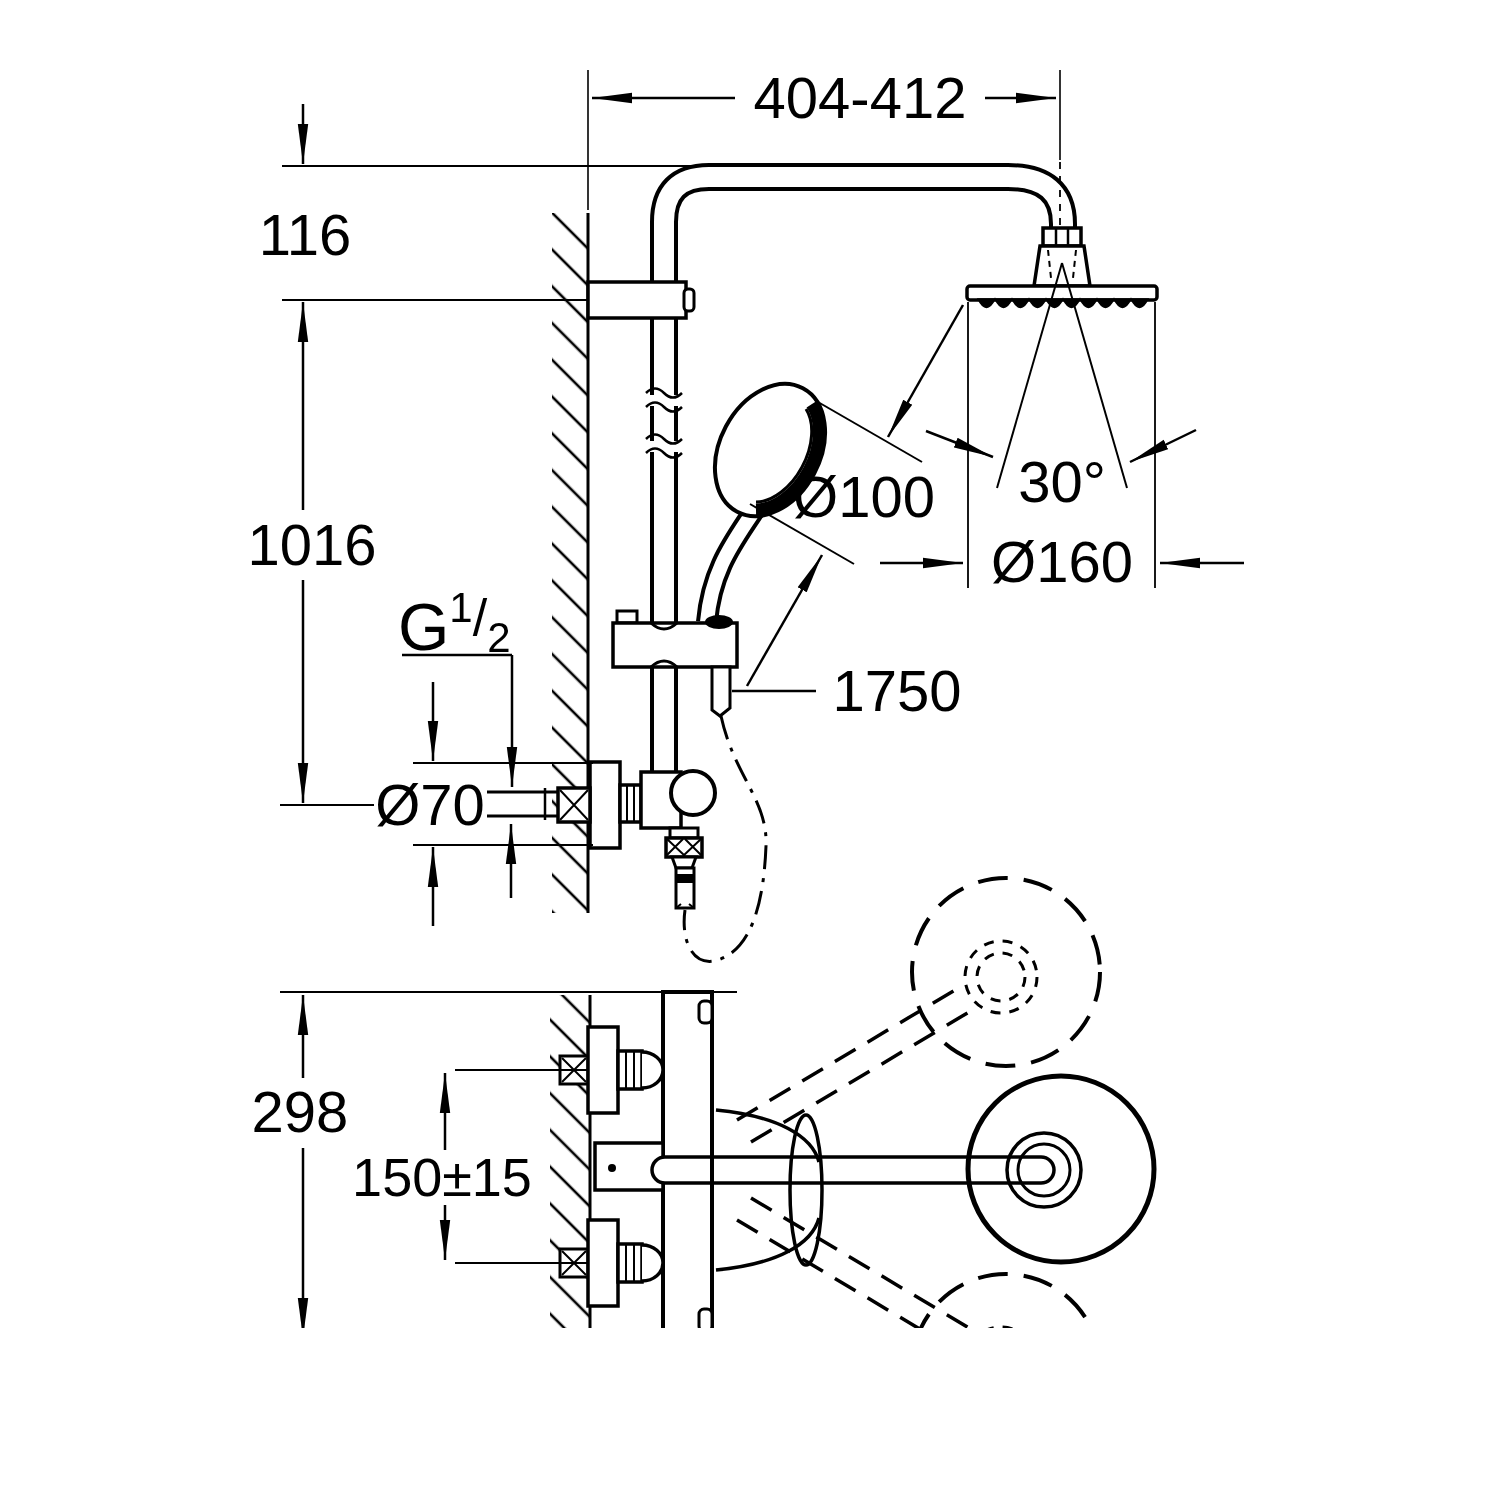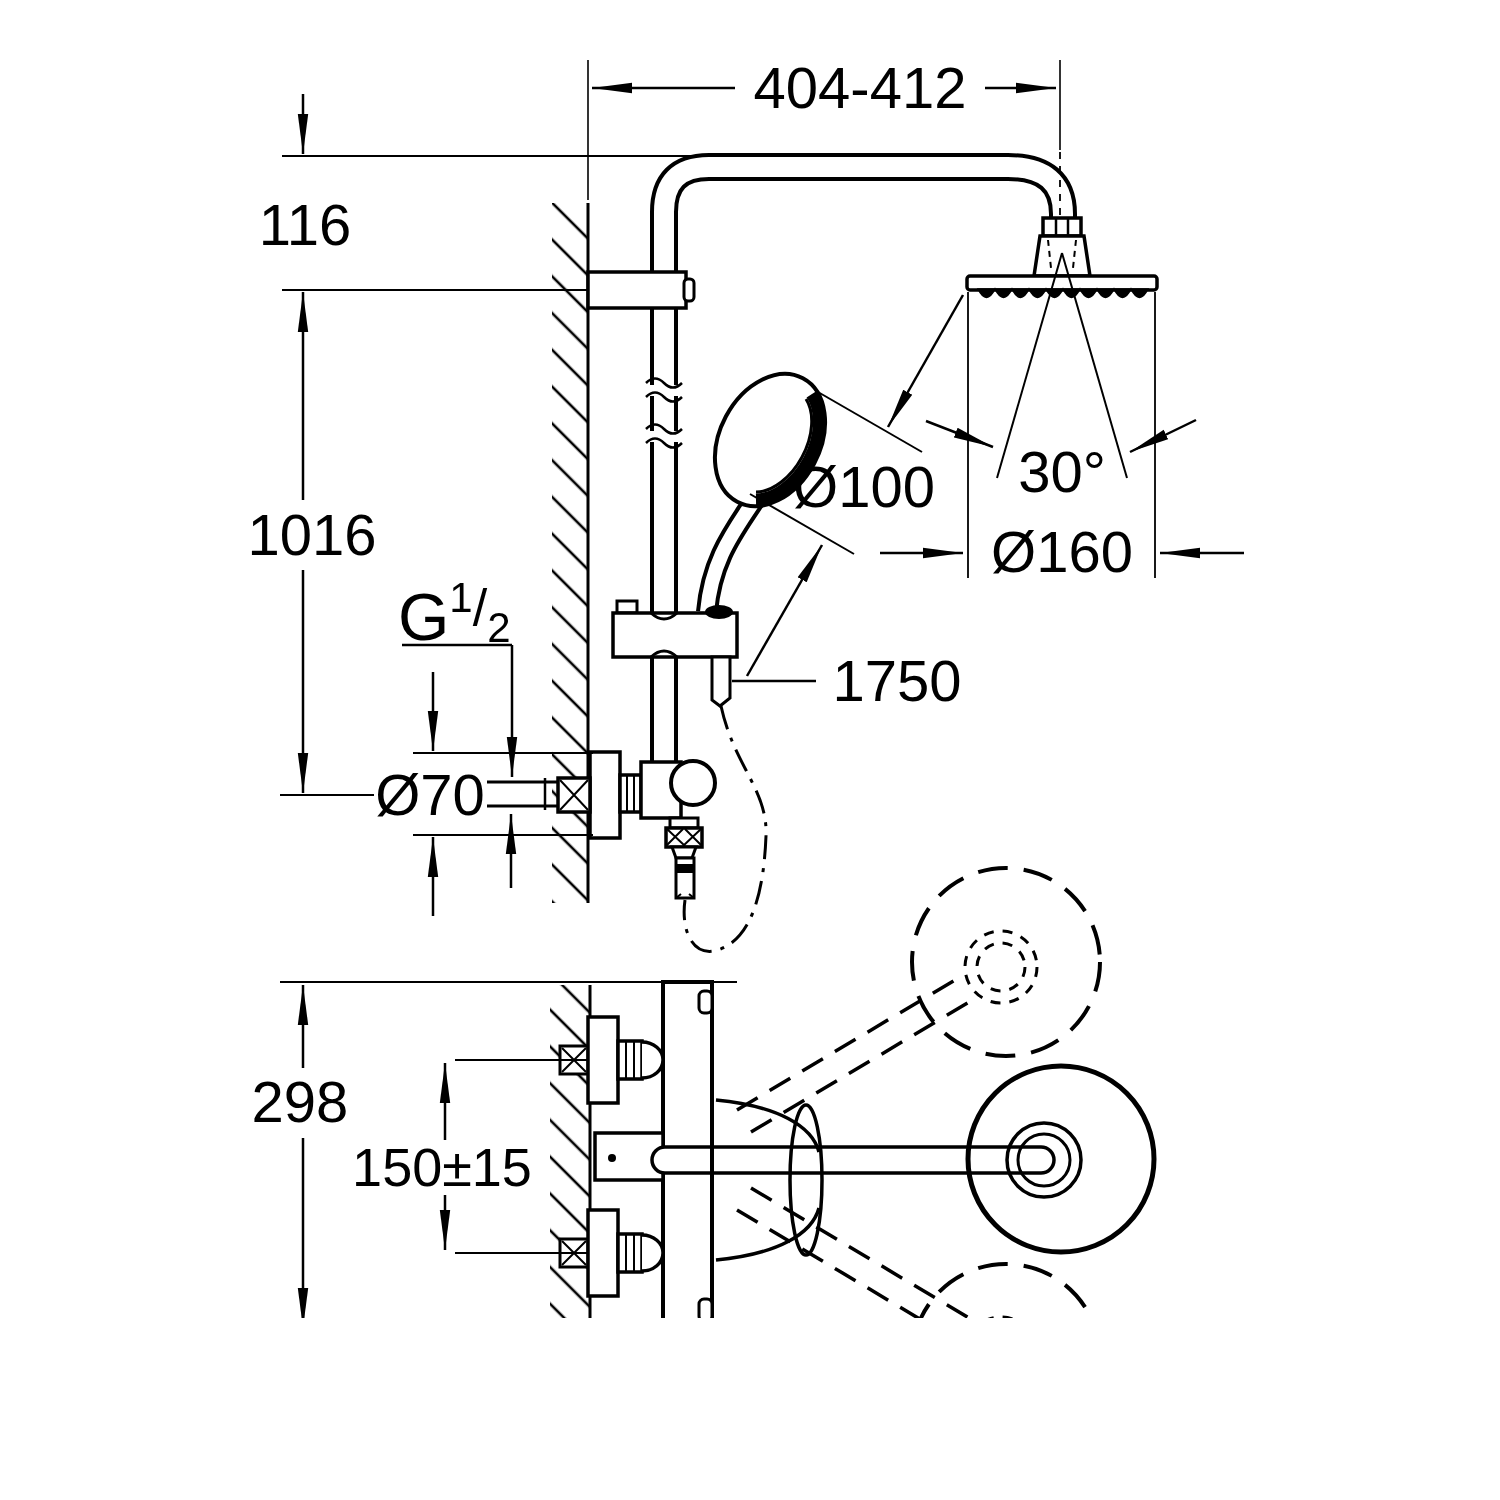--- a/index.html
+++ b/index.html
@@ -1,16 +1,16 @@
 <!DOCTYPE html>
 <html><head>
 <meta charset="utf-8">
 <style>
   html,body{margin:0;padding:0;background:#ffffff;}
-  .stage{width:1500px;height:1318px;background:#ffffff;position:relative;font-family:"Liberation Sans",sans-serif;}
+  .stage{width:1500px;height:1318px;background:#ffffff;position:relative;font-family:"Liberation Sans",sans-serif;margin-top:10px;}
   svg{display:block}
   text{fill:#000;font-family:"Liberation Sans","DejaVu Sans",sans-serif;}
   .dim{font-size:58px;}
   .dim-small{font-size:54px;}
 </style>
 </head>
 <body>
 
 <div class="stage">
 <svg width="1500" height="1500" viewBox="0 0 1500 1500">

